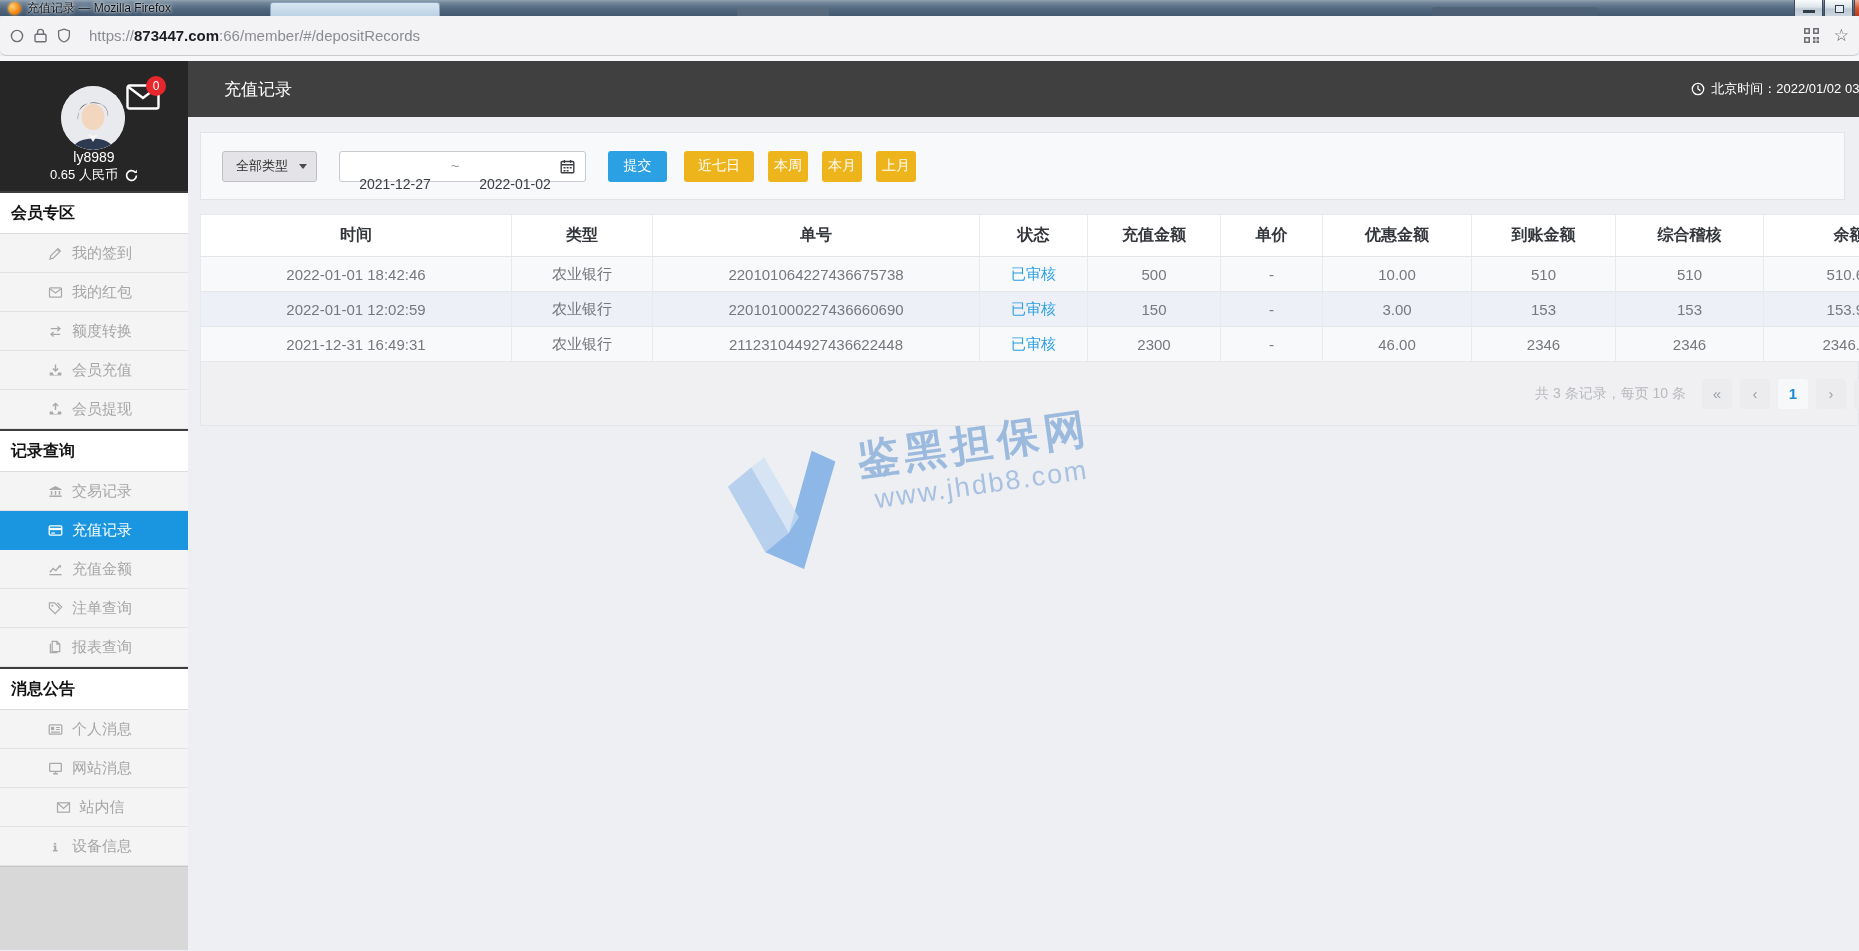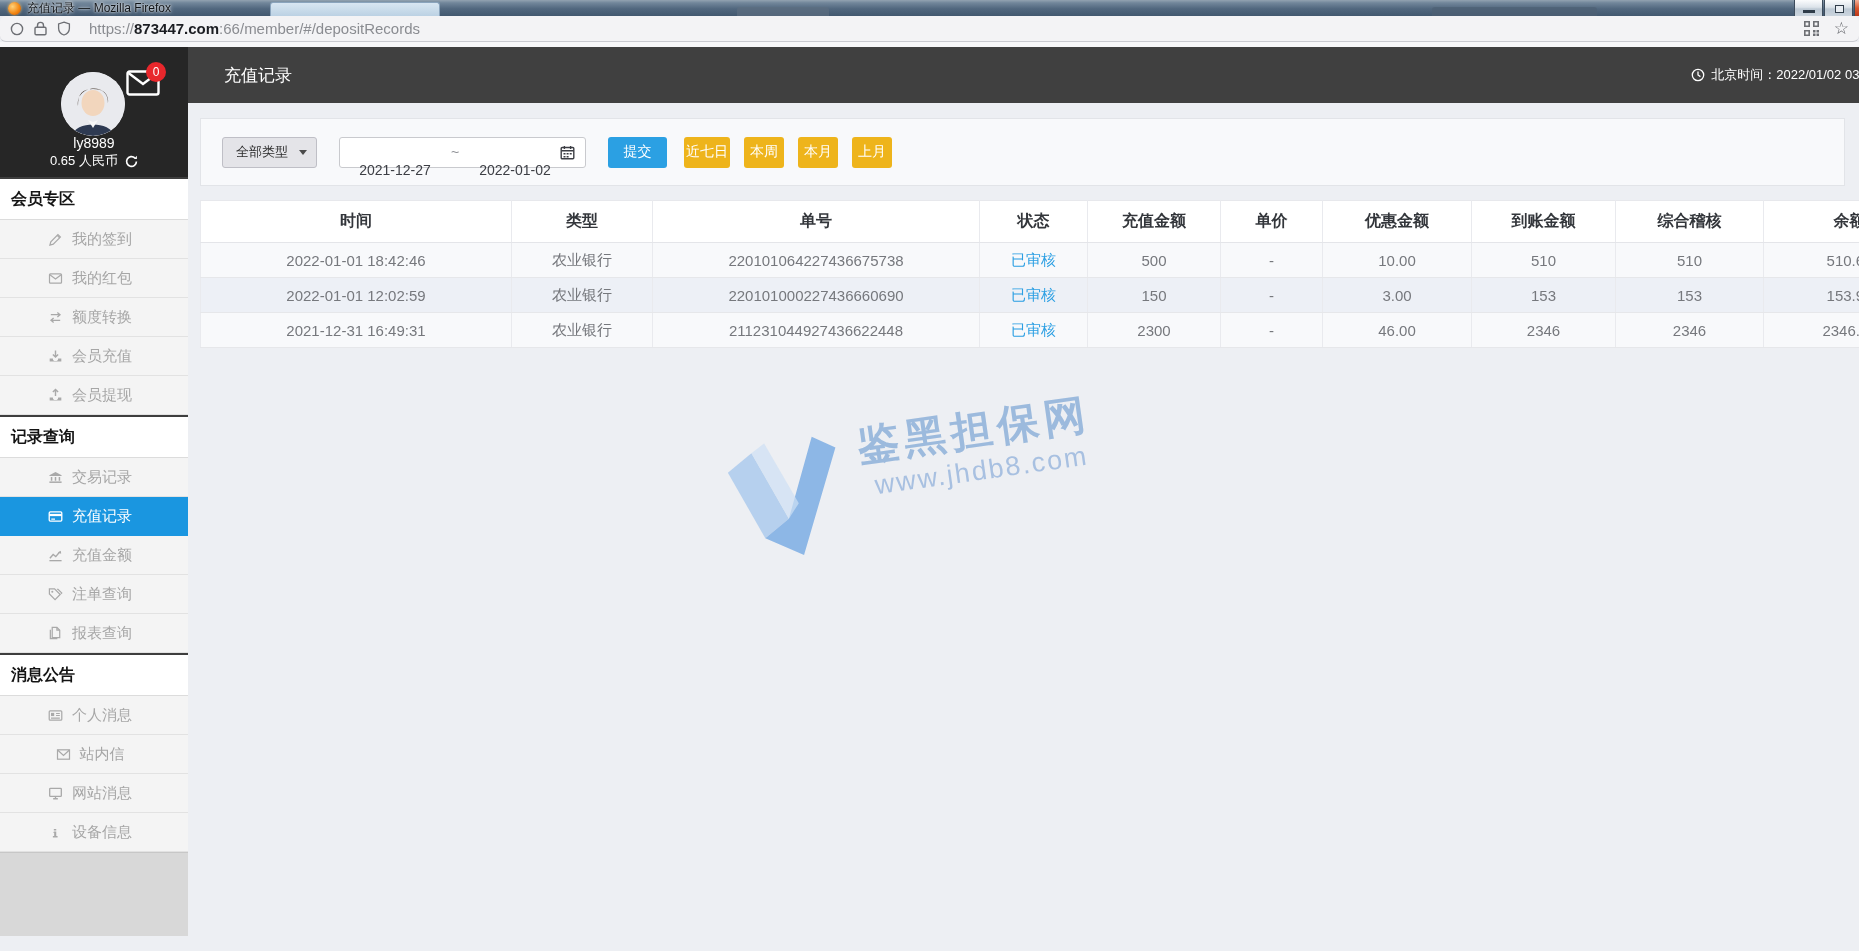--- a/index.html
+++ b/index.html
@@ -19,21 +19,21 @@
   .bg-win.c { left:1432px; width:165px; top:7px; height:17px; background:#4d6074; opacity:.7; }
   .win-btns { position:absolute; right:0; top:0; display:flex; }
   .win-btn { width:29px; height:19px; margin-left:1px; border:1px solid #3d4c5c; border-top:none; border-radius:0 0 4px 4px;
     background:linear-gradient(180deg,#fbfcfd,#dce3ea 40%,#bdc9d4 50%,#cfd8e1); position:relative; }
   .win-btn .dash { position:absolute; left:8px; bottom:5px; width:12px; height:3px; background:#2f3c49; }
   .win-btn .sq { position:absolute; left:10px; top:5px; width:9px; height:8px; border:1.5px solid #2f3c49; background:#e9eef3; }
   .win-btn .sq:before { content:""; position:absolute; left:2px; top:-4px; width:9px; height:8px; border:1.5px solid #2f3c49; z-index:-1; }
   .win-btn.close-sliver { width:5px; border-radius:0; border-right:none;
     background:linear-gradient(180deg,#f2b09a,#d9572f 45%,#b33016); }
 
-  .urlbar { height:26px; background:#f3f3f5; border-bottom:1px solid #c9cad0;
+  .urlbar { height:40px; background:#f3f3f5; border-bottom:1px solid #c9cad0;
     display:flex; align-items:center; padding:6px 10px;border-radius:6px; }
   .urlbar .icon { color:#6d6f74; margin-right:10px; display:flex; align-items:center; }
   .url-text { font-size:15px; color:#8a8c91; margin-left:8px; white-space:nowrap; }
   .url-text b { color:#1b1d22; font-weight:bold; }
   .urlbar .spacer { flex:1; }
   .star-glyph { font-size:17px; color:#606267; margin-left:14px; }
 
   
   .app { display:flex; height:894px; border-top:5px solid #f7f7f9; }
 
@@ -70,21 +70,21 @@
     font-size:13px; color:#2d2d2d; display:flex; align-items:center; justify-content:space-between; padding:0 9px 0 13px; cursor:pointer; }
   .caret { width:0; height:0; border-left:4px solid transparent; border-right:4px solid transparent; border-top:5px solid #4a4a4a; }
   .date-range { margin-left:22px; width:247px; height:31px; background:#fff; border:1px solid #c9cace; border-radius:3px;
     display:flex; align-items:center; font-size:14px; color:#3c3e44; padding:0 10px; }
   .date-range .d { width:90px; text-align:center;margin-top:35px; }
   .date-range .sep { flex:1; text-align:center; color:#8e9095; }
   .btn { height:31px; border:none; border-radius:3px; color:#fff; font-size:14px; cursor:pointer;
     font-family:inherit; display:flex; align-items:center; justify-content:center; }
   .btn-submit { margin-left:22px; width:59px; background:#2ba0e3; }
   .btn-quick { width:40px; background:#eeb41b; }
-  .btn-quick.wide { width:46px; margin-left:17px; }
+  .btn-quick.wide { width:70px; margin-left:17px; }
   .btn-quick + .btn-quick { margin-left:14px;font-family:Liberation Serif, serif; }
 
   
   .table-wrap { margin:14px 0 0 12px; }
   table { border-collapse:collapse; table-layout:fixed; width:1735px; background:#fff; font-size:15px; }
   th { height:42px; font-size:16px; color:#33363b; font-weight:bold; background:#fff;
     border:1px solid #e4e5e9; border-top:1px solid #e7e8ec; }
   td { height:35px; text-align:center; color:#76787d; border:1px solid #e6e7ea; }
   tr.r-odd td { background:#f8f9fb; }
   tr.r-even td { background:#edf0f6; }
@@ -297,34 +297,34 @@
               <rect x="1.3" y="3" width="13.4" height="10" rx="1" fill="none" stroke="currentColor" stroke-width="1.3"></rect>
               <rect x="3.2" y="5.2" width="3.4" height="3.4" fill="currentColor"></rect>
               <path d="M8.6 5.8h4M8.6 8h4M3.2 10.8h9.4" stroke="currentColor" stroke-width="1.2"></path>
             </svg>
           </span>
           <span>个人消息</span>
         </div>
         <div class="side-item">
           <span class="icon">
             <svg width="15" height="15" viewBox="0 0 16 16">
+              <rect x="1.8" y="2.5" width="12.4" height="8.6" rx="0.8" fill="none" stroke="currentColor" stroke-width="1.4"></rect>
+              <path d="M5.5 13.6h5M8 11.2v2.4" stroke="currentColor" stroke-width="1.4"></path>
+            </svg>
+          </span>
+          <span>网站消息</span>
+        </div>
+        <div class="side-item">
+          <span class="icon">
+            <svg width="15" height="15" viewBox="0 0 16 16">
               <rect x="1.6" y="3" width="12.8" height="10" fill="none" stroke="currentColor" stroke-width="1.3"></rect>
               <path d="M2 3.4 8 9l6-5.6" fill="none" stroke="currentColor" stroke-width="1.3"></path>
             </svg>
           </span>
           <span>站内信</span>
-        </div>
-        <div class="side-item">
-          <span class="icon">
-            <svg width="15" height="15" viewBox="0 0 16 16">
-              <rect x="1.8" y="2.5" width="12.4" height="8.6" rx="0.8" fill="none" stroke="currentColor" stroke-width="1.4"></rect>
-              <path d="M5.5 13.6h5M8 11.2v2.4" stroke="currentColor" stroke-width="1.4"></path>
-            </svg>
-          </span>
-          <span>网站消息</span>
         </div>
         <div class="side-item">
           <span class="icon">
             <svg width="15" height="15" viewBox="0 0 16 16">
               <path d="M6.2 4.2h2.6v1.6H6.2Zm.2 2.6h2.4v5h1.4v1.4H5.2v-1.4h1.4V8.2H5.4Z" fill="currentColor"></path>
             </svg>
           </span>
           <span>设备信息</span>
         </div>
         <div class="side-filler"></div>
@@ -429,20 +429,30 @@
                 <td class="status">已审核</td>
                 <td>2300</td>
                 <td>-</td>
                 <td>46.00</td>
                 <td>2346</td>
                 <td>2346</td>
                 <td>2346.14</td>
               </tr>
             </tbody>
         </table>
+        <div class="table-footer">
+          <span class="pg-summary">共 3 条记录，每页 10 条</span>
+          <span id="pg-buttons" style="display:flex">
+              <button class="pg-btn">«</button>
+              <button class="pg-btn">‹</button>
+              <button class="pg-btn active">1</button>
+              <button class="pg-btn">›</button>
+              <button class="pg-btn cut">»</button>
+            </span>
+        </div>
       </div>
 
       <div class="watermark">
         <div class="wm-inner">
           <svg class="wm-logo" width="120" height="135" viewBox="0 0 120 135">
             <path d="M8 38 34 22 62 92 36 108 Z" fill="#a7c7ec" opacity="0.78"></path>
             <path d="M36 108 62 92 96 14 118 28 72 130 Z" fill="#72a7e2" opacity="0.78"></path>
             <path d="M34 22 48 14 74 78 62 92 Z" fill="#cddff3" opacity="0.7"></path>
           </svg>
           <div class="wm-title">鉴黑担保网</div>

